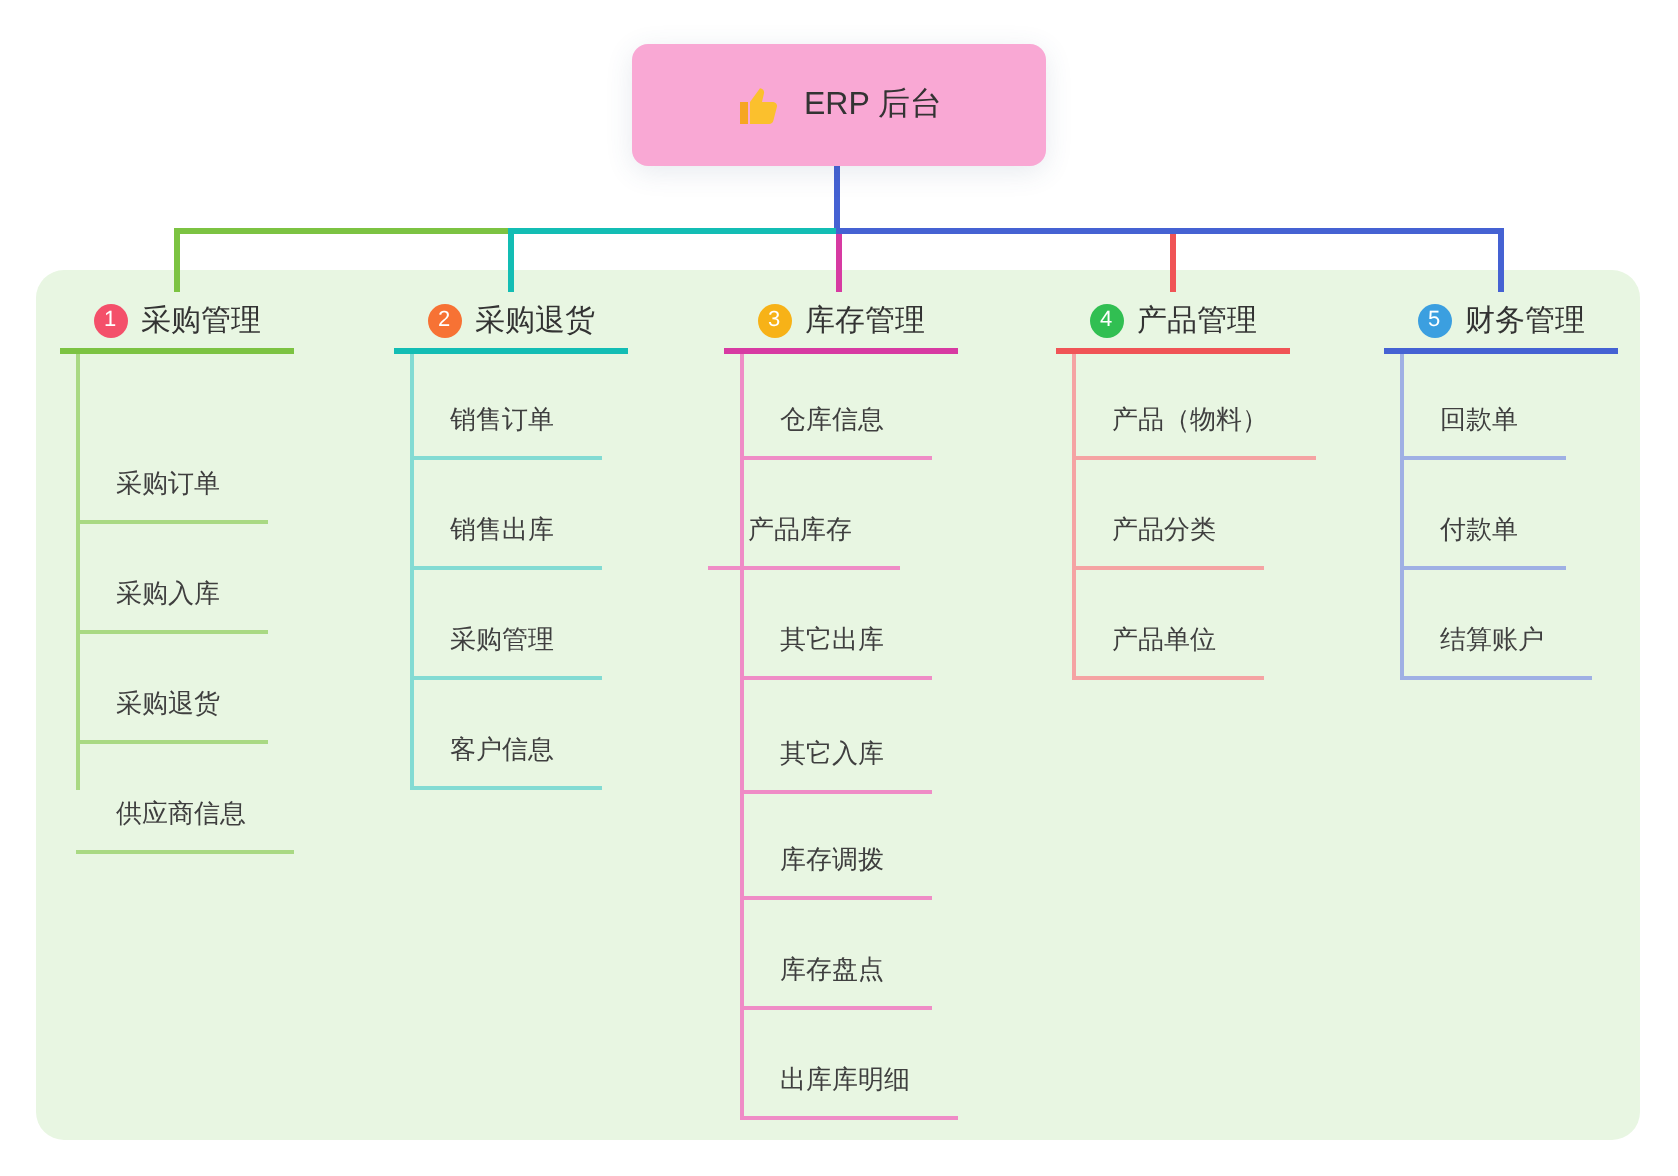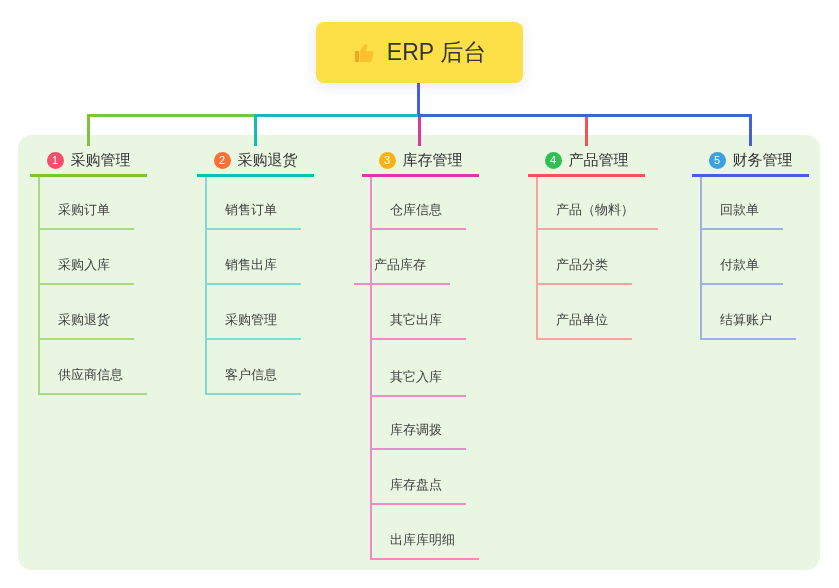--- a/index.html
+++ b/index.html
@@ -10,24 +10,24 @@
     color:#333;
   }
   .canvas{position:absolute;inset:0;}
   .panel{
     position:absolute;left:18px;top:135px;width:802px;height:435px;
     background:#e8f6e2;border-radius:14px;
   }
   
   .root-node{
     position:absolute;left:316px;top:22px;width:207px;height:61px;
-    background:#fde047;border-radius:8px;
+    background:#f9a8d4;border-radius:8px;
     box-shadow:0 3px 14px rgba(60,80,120,.12);
     display:flex;align-items:center;justify-content:center;gap:10px;
-    font-size:23px;color:#333;
+    font-size:16px;color:#333;
   }
   .thumb-icon{width:24px;height:24px;display:inline-block;}
   
   .hseg{position:absolute;top:114px;height:3px;}
   .drop{position:absolute;top:117px;width:3px;height:29px;}
   .root-vline{position:absolute;left:417px;top:83px;width:3px;height:31px;background:#4562d3;}
   .seg-green{left:87px;width:167px;background:#7cc342;}
   .seg-teal{left:254px;width:164px;background:#13bdb4;}
   .seg-blue{left:418px;width:334px;background:#4562d3;}
   .drop1{left:87px;background:#7cc342;}
@@ -61,21 +61,21 @@
   .b2 .vline{background:#82dbd3;}
   .b3 .vline{background:#ef8cc6;}
   .b4 .vline{background:#f5a3a3;}
   .b5 .vline{background:#9fb0e4;}
   
   .child{
     position:absolute;white-space:nowrap;
     font-size:13px;color:#3f3f3f;
     padding:0 24px 9px 20px;border-bottom:2px solid;cursor:default;
   }
-  .b1 .child{border-bottom-color:#a9d983;}
+  .b1 .child{border-bottom-color:#a9d983;margin-top:32px;}
   .b2 .child{border-bottom-color:#82dbd3;}
   .b3 .child{border-bottom-color:#ef8cc6;font-family:Liberation Mono, monospace;}
   .b4 .child{border-bottom-color:#f5a3a3;}
   .b5 .child{border-bottom-color:#9fb0e4;text-align:center;}
 </style>
 </head>
 <body>
 
 <div class="canvas">
 

